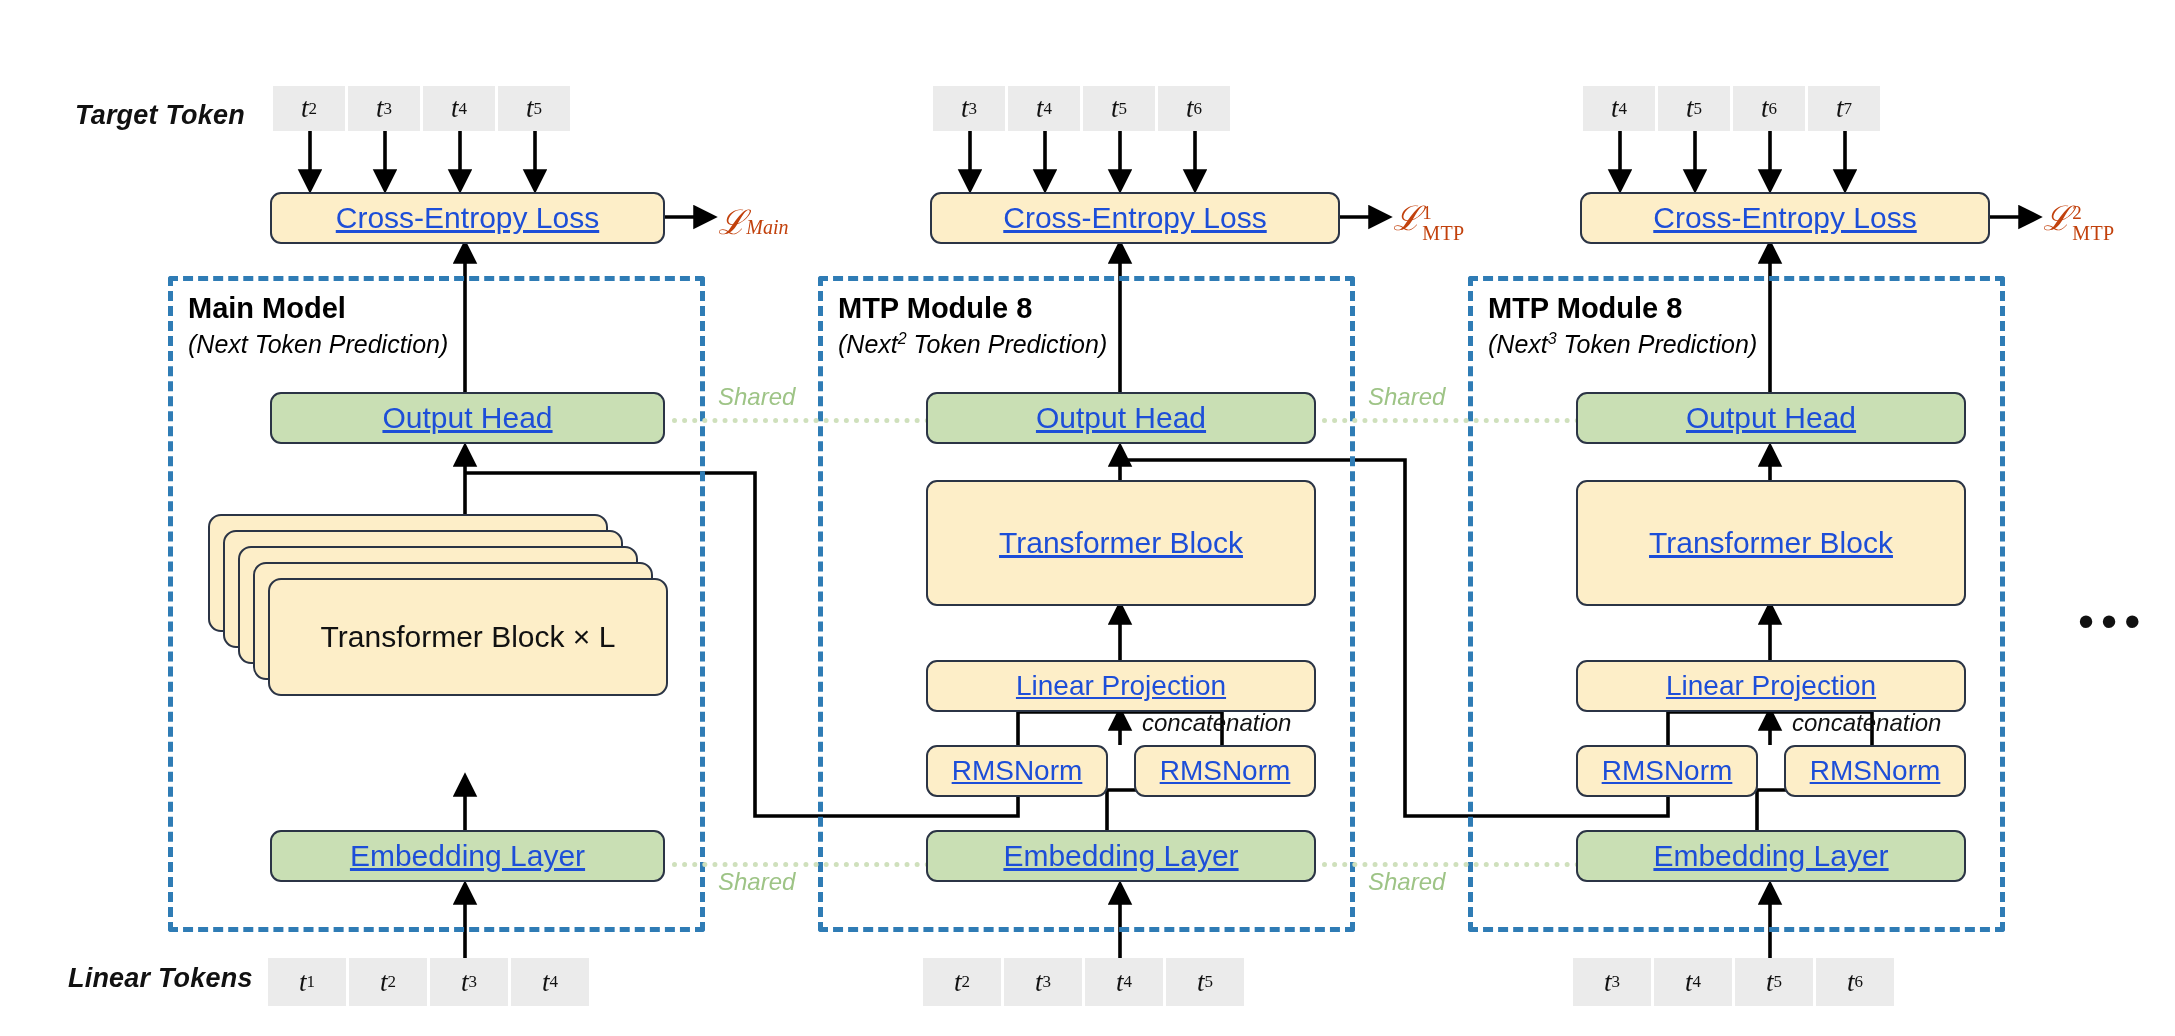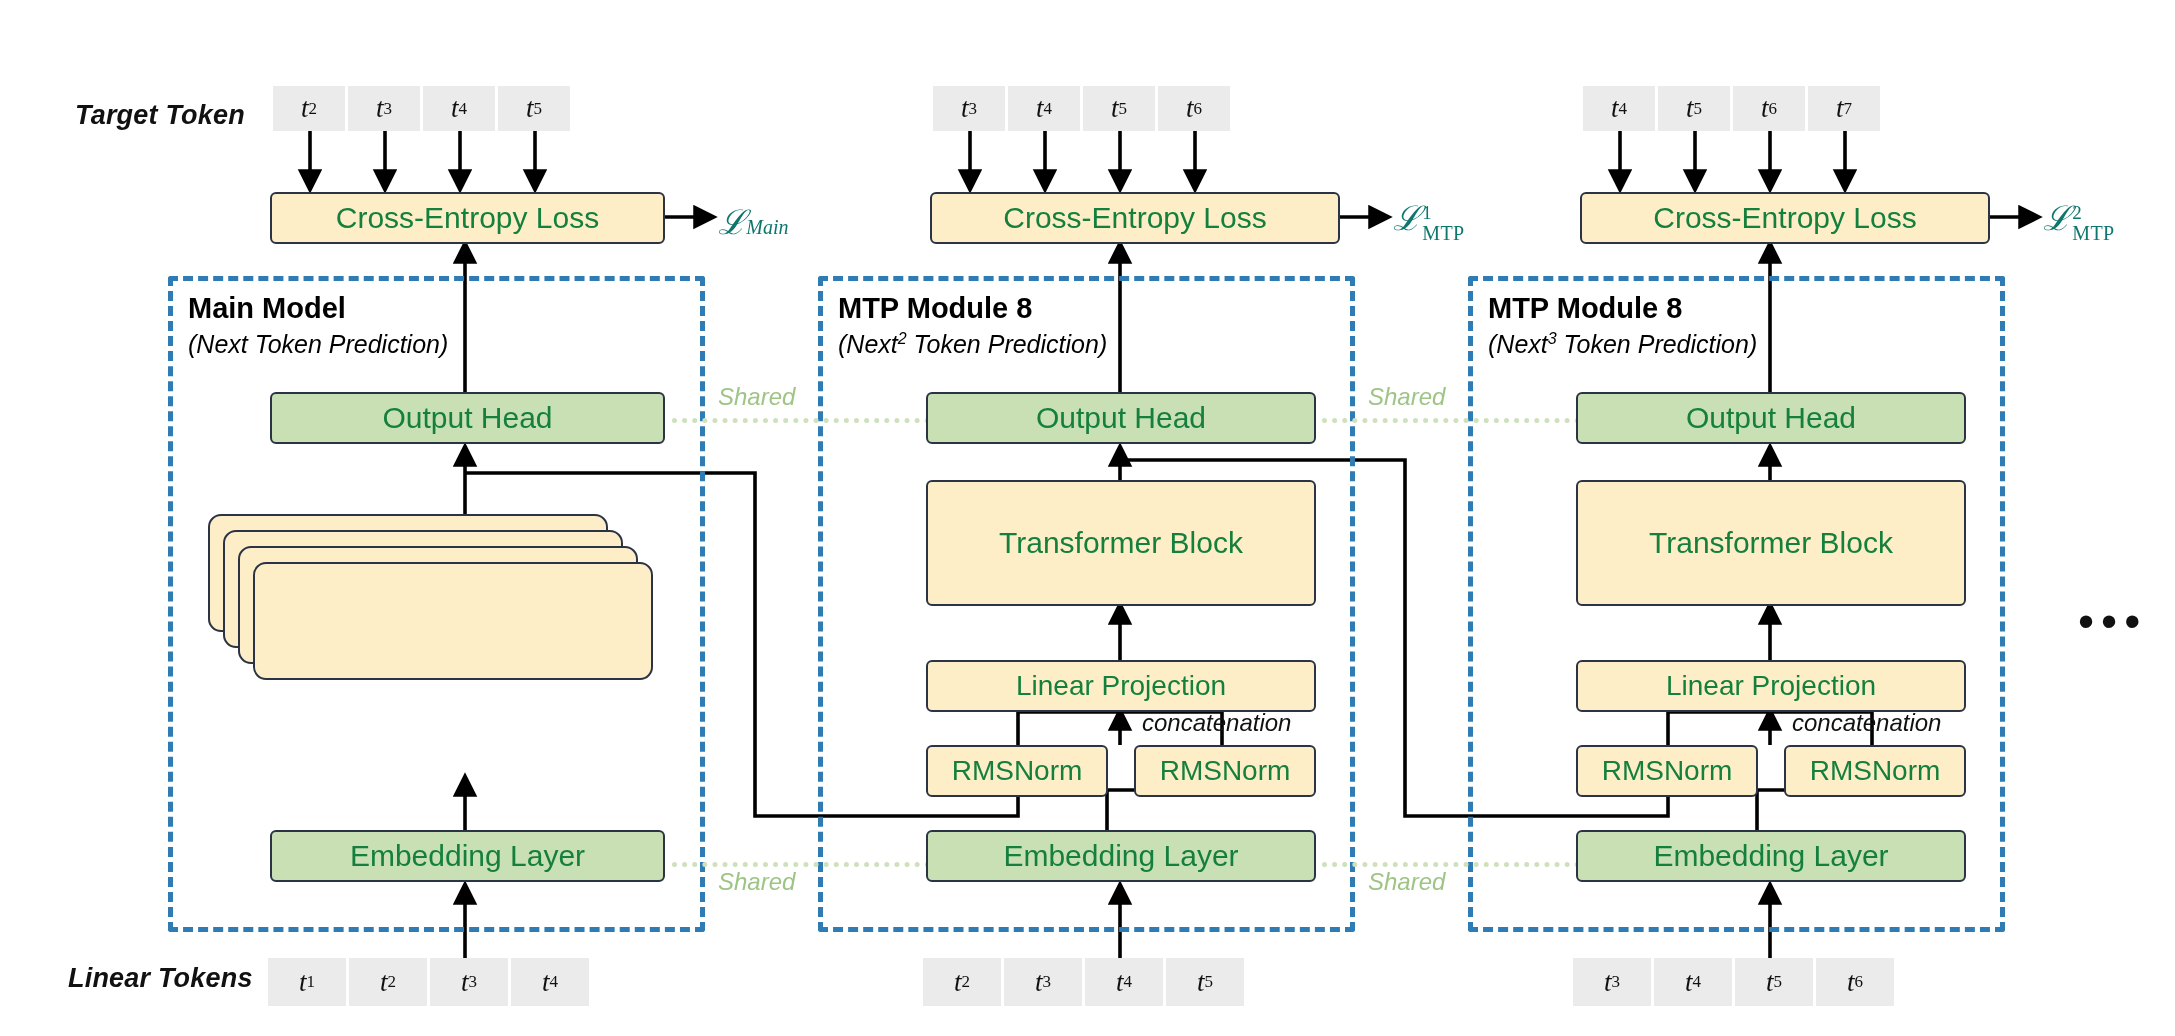--- a/index.html
+++ b/index.html
@@ -18,24 +18,25 @@
 
   
   .tokcell{
     background:#ebebeb;border:none;display:flex;align-items:center;justify-content:center;
     font-family:"Liberation Serif",serif;font-style:italic;font-size:27px;color:#111;
   }
   .tokcell sub{font-size:17px;font-style:normal;font-family:"Liberation Serif",serif;}
 
   
   .pbox{
-    border:2.6px solid #2b3445;border-radius:6px;
+    border:2.6px solid #2b3445;border-radius:11px;
     display:flex;align-items:center;justify-content:center;
-    font-size:30px;color:#15803d;font-family:"Liberation Sans",sans-serif;
-    white-space:nowrap;
+    font-size:30px;color:#1d4ed8;font-family:"Liberation Sans",sans-serif;
+    white-space:nowrap;
+    text-decoration:underline;
   }
   .pbox.small{font-size:28px;}
   .yellow{background:#fdeec8;}
   .green{background:#c9dfb4;}
 
   
   .stackcard{
     background:#fdeec8;border:2.6px solid #2b3445;border-radius:13px;
   }
 
@@ -62,21 +63,21 @@
     white-space:nowrap;
   }
 
   
   .concat{
     font-style:italic;font-size:24px;color:#111;font-family:"Liberation Sans",sans-serif;
     white-space:nowrap;
     margin-top:39px;
   }
   .lossmark{
-    font-family:"Liberation Serif",serif;font-size:30px;color:#0f766e;white-space:nowrap;
+    font-family:"Liberation Serif",serif;font-size:30px;color:#c2410c;white-space:nowrap;
   }
   .lossmark .cal{font-style:italic;font-size:34px;}
   .lossmark .sb{font-size:20px;font-style:italic;}
   .lossmark .stackidx{
     display:inline-flex;flex-direction:column;align-items:flex-start;
     vertical-align:middle;line-height:1.02;margin-left:1px;
   }
   .lossmark .stackidx .sup{font-size:19px;}
   .lossmark .stackidx .sub{font-size:20px;letter-spacing:.3px;}
 
@@ -263,20 +264,23 @@
   <div class="abs sharedlabel" style="left:1368px;top:868px;">Shared</div>
 
   <div class="abs pbox green" style="left:270px;top:392px;width:395px;height:52px;">Output Head</div>
   <div class="abs pbox green" style="left:926px;top:392px;width:390px;height:52px;">Output Head</div>
   <div class="abs pbox green" style="left:1576px;top:392px;width:390px;height:52px;">Output Head</div>
 
   <div class="abs stackcard" style="left:208px;top:514px;width:400px;height:118px;"></div>
   <div class="abs stackcard" style="left:223px;top:530px;width:400px;height:118px;"></div>
   <div class="abs stackcard" style="left:238px;top:546px;width:400px;height:118px;"></div>
   <div class="abs stackcard" style="left:253px;top:562px;width:400px;height:118px;"></div>
+  <div class="abs stackcard" style="left:268px;top:578px;width:400px;height:118px;display:flex;align-items:center;justify-content:center;font-size:30px;color:#111;">
+    <span style="font-family:'Liberation Sans',sans-serif;">Transformer Block × L</span>
+  </div>
 
   <div class="abs pbox yellow" style="left:926px;top:480px;width:390px;height:126px;">Transformer Block</div>
   <div class="abs pbox yellow small" style="left:926px;top:660px;width:390px;height:52px;">Linear Projection</div>
   <div class="abs concat" style="left:1142px;top:670px;">concatenation</div>
   <div class="abs pbox yellow small" style="left:926px;top:745px;width:182px;height:52px;">RMSNorm</div>
   <div class="abs pbox yellow small" style="left:1134px;top:745px;width:182px;height:52px;">RMSNorm</div>
   <div class="abs pbox green" style="left:926px;top:830px;width:390px;height:52px;">Embedding Layer</div>
 
   <div class="abs pbox yellow" style="left:1576px;top:480px;width:390px;height:126px;">Transformer Block</div>
   <div class="abs pbox yellow small" style="left:1576px;top:660px;width:390px;height:52px;">Linear Projection</div>

